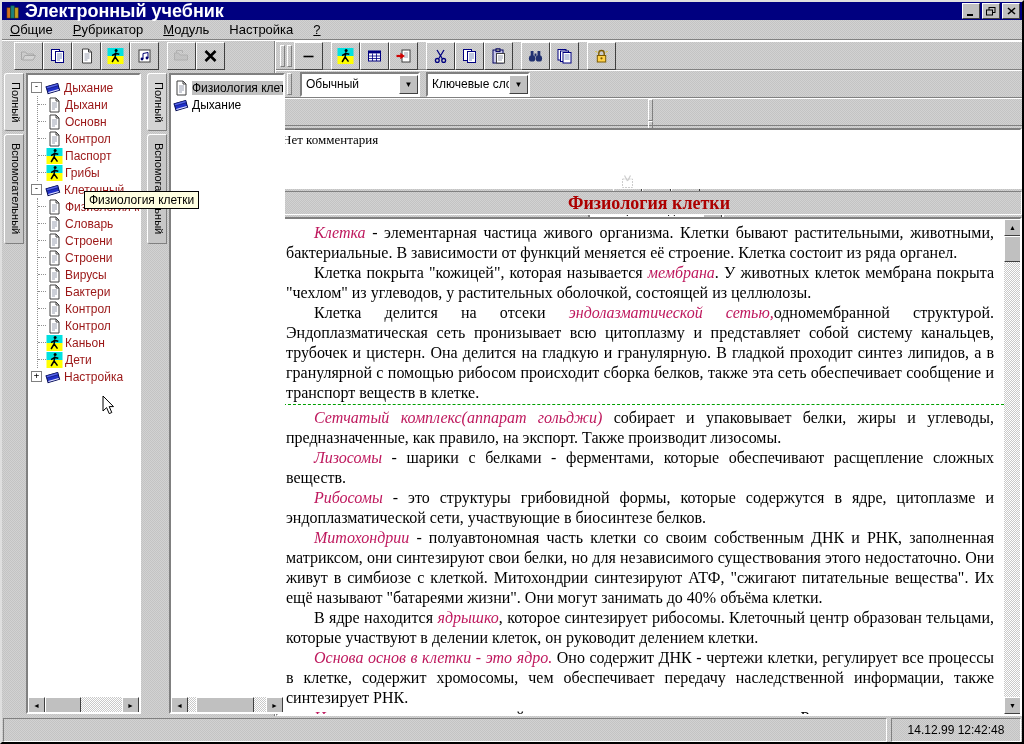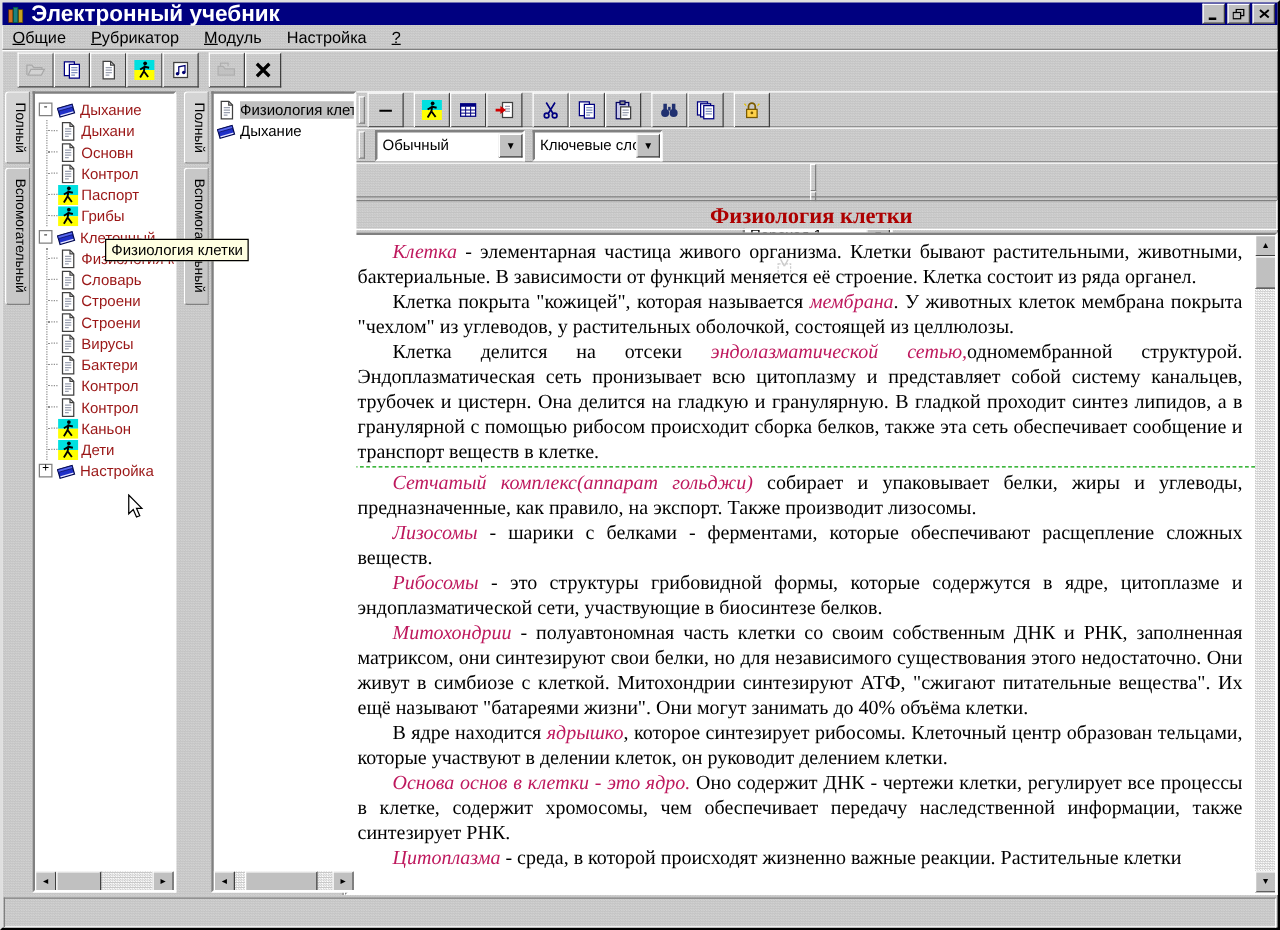--- a/index.html
+++ b/index.html
@@ -24,21 +24,21 @@
   .menubar{height:19px;display:flex;align-items:center;padding-left:8px;gap:20px;
            font-size:13px;color:#000;border-bottom:1px solid #808080;box-shadow:0 1px 0 #fff;}
   .mitem{white-space:nowrap;}
 
   
   .main{display:flex;height:675px;border-top:1px solid #fff;}
   .leftcol{width:272px;display:flex;flex-direction:column;}
   .lt-toolbar{height:30px;display:flex;align-items:center;padding-left:12px;}
   .leftbody{flex:1;display:flex;padding:2px 0 2px 2px;}
   .rightcol{flex:1;display:flex;flex-direction:column;margin-left:2px;
-            box-shadow:-1px 0 0 #fff,-2px 0 0 #808080;margin-top:32px;}
+            box-shadow:-1px 0 0 #fff,-2px 0 0 #808080;}
 
   
   .tbtn{width:27px;height:26px;display:flex;align-items:center;justify-content:center;
         border:1px solid;border-color:#fff #404040 #404040 #fff;background:inherit;flex:none;}
   .tbtn.gap{margin-left:8px;}
   .tbtn.dis .ticon{opacity:.45;filter:grayscale(1);}
   .ticon{width:17px;height:16px;display:block;}
   .ticon svg{display:block;}
 
   
@@ -611,20 +611,21 @@
                 </svg>
               </span>
             </div>
           </span>
         <div class="combo w132" style="margin-left:10px">
           <span class="cval">Бактери Гольджи</span>
           <span class="cbtn">▼</span>
         </div>
       </div>
 
+      <div class="comment">Нет комментария</div>
 
       <div class="arttitle checker">
         <span>Физиология клетки</span>
       </div>
 
       <div class="contentwrap">
         <div class="contenttext">
             <p><span class="term">Клетка</span><span> - элементарная частица живого организма. Клетки бывают растительными, животными, бактериальные. В зависимости от функций меняется её строение. Клетка состоит из ряда органел.</span></p>
             <p><span>Клетка покрыта "кожицей", которая называется </span><span class="term">мембрана</span><span>.  У животных клеток мембрана покрыта "чехлом" из углеводов, у растительных оболочкой, состоящей из целлюлозы.</span></p>
             <p><span>Клетка делится на отсеки </span><span class="term">эндолазматической сетью,</span><span>одномембранной структурой. Эндоплазматическая сеть пронизывает всю цитоплазму и представляет собой систему канальцев, трубочек и цистерн. Она делится на гладкую и гранулярную. В гладкой проходит синтез липидов, а в гранулярной с помощью рибосом происходит сборка белков, также эта сеть обеспечивает сообщение и транспорт веществ в клетке.</span></p>
@@ -642,20 +643,21 @@
           <span class="vthumb"></span>
           <span class="vsp"></span>
           <span class="sbtn">▼</span>
         </div>
       </div>
     </div>
   </div>
 
   <div class="statusbar">
     <div class="scell left"></div>
+    <div class="scell right">14.12.99 12:42:48</div>
   </div>
 
   <div class="tooltip">Физиология клетки</div>
 
   <div class="cursor">
     <svg width="13" height="21" viewBox="0 0 13 21">
         <path d="M1 1 L1 16 L4.6 12.6 L7.2 18.6 L9.8 17.5 L7.2 11.6 L11.5 11.6 Z" fill="#fff" stroke="#000"></path>
       </svg>
   </div>
 

